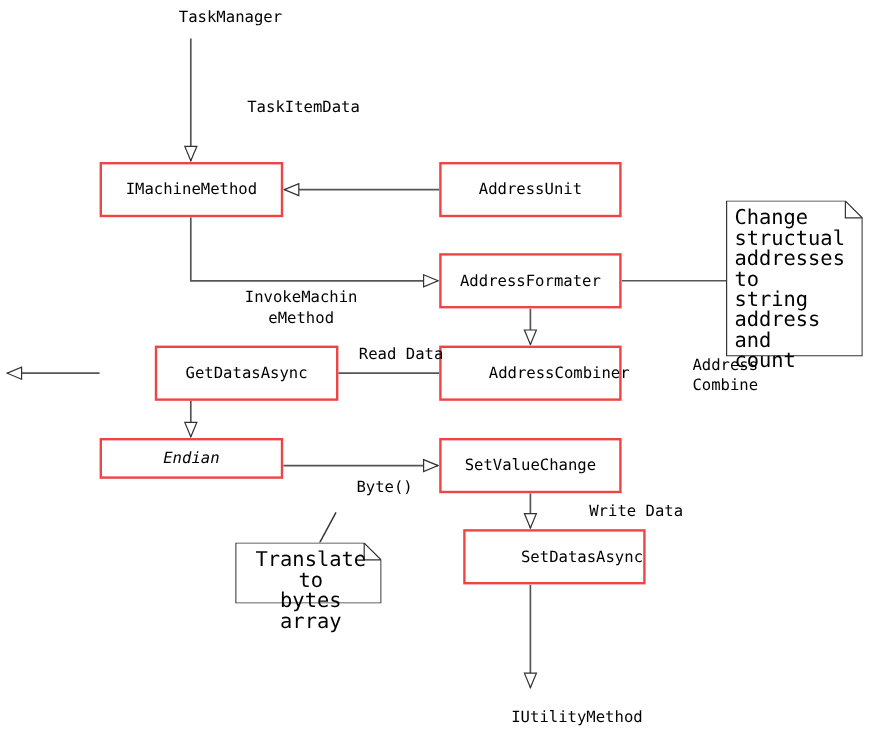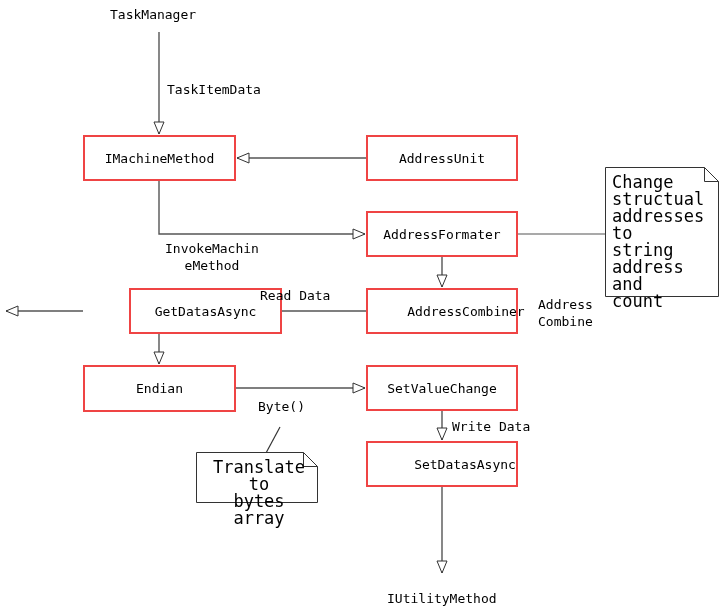--- a/index.html
+++ b/index.html
@@ -59,20 +59,21 @@
     box-sizing: border-box;
     white-space: pre-line;
   }
   .free-label {
     position: absolute;
     font-size: 13px;
     color: #000000;
     white-space: pre-line;
     line-height: 17px;
     text-align: center;
+    margin-left: 39px;
   }
 </style>
 </head>
 <body>
 
 <div id="diagram-root">
 
   <svg id="edge-layer" width="724" height="614" viewBox="0 0 724 614" xmlns="http://www.w3.org/2000/svg">
     <defs>
       <marker id="arrow-open" markerWidth="14" markerHeight="12" refX="13" refY="6" orient="auto" markerUnits="userSpaceOnUse">
@@ -132,25 +133,25 @@
   <div class="node-box" style="left:83px; top:135px; width:153px; height:46px;">IMachineMethod</div>
 
   <div class="node-box" style="left:366px; top:135px; width:152px; height:46px;">AddressUnit</div>
 
   <div class="node-box" style="left:366px; top:211px; width:152px; height:46px;">AddressFormater</div>
 
   <div class="node-box" style="left:366px; top:288px; width:152px; height:46px;padding-left:48px;">AddressCombiner</div>
 
   <div class="node-box" style="left:83px; top:288px; width:153px; height:46px;margin-left:46px;">GetDatasAsync</div>
 
-  <div class="node-box" style="left:83px; top:365px; width:153px; height:47px;">Endian</div>
+  <div class="node-box" style="left:83px; top:365px; width:153px; height:34px;font-style:italic;">Endian</div>
 
   <div class="node-box" style="left:366px; top:365px; width:152px; height:46px;">SetValueChange</div>
 
-  <div class="node-box" style="left:366px; top:441px; width:152px; height:46px;padding-left:46px;">SetDatasAsync</div>
+  <div class="node-box" style="left:386px; top:441px; width:152px; height:46px;padding-left:46px;">SetDatasAsync</div>
 
   <div class="note-box" style="left:605px; top:167px; width:114px; height:130px;">
     <svg class="note-body" width="114" height="130" viewBox="0 0 114 130" xmlns="http://www.w3.org/2000/svg">
       <path d="M 0.5 0.5 L 99.5 0.5 L 113.5 14.5 L 113.5 129.5 L 0.5 129.5 Z" fill="#ffffff" stroke="#333333" stroke-width="1"></path>
       <path d="M 99.5 0.5 L 99.5 14.5 L 113.5 14.5" fill="none" stroke="#333333" stroke-width="1"></path>
     </svg>
     <div class="note-text" style="left:7px; top:7px; width:104px;">Change
 structual
 addresses to
 string

